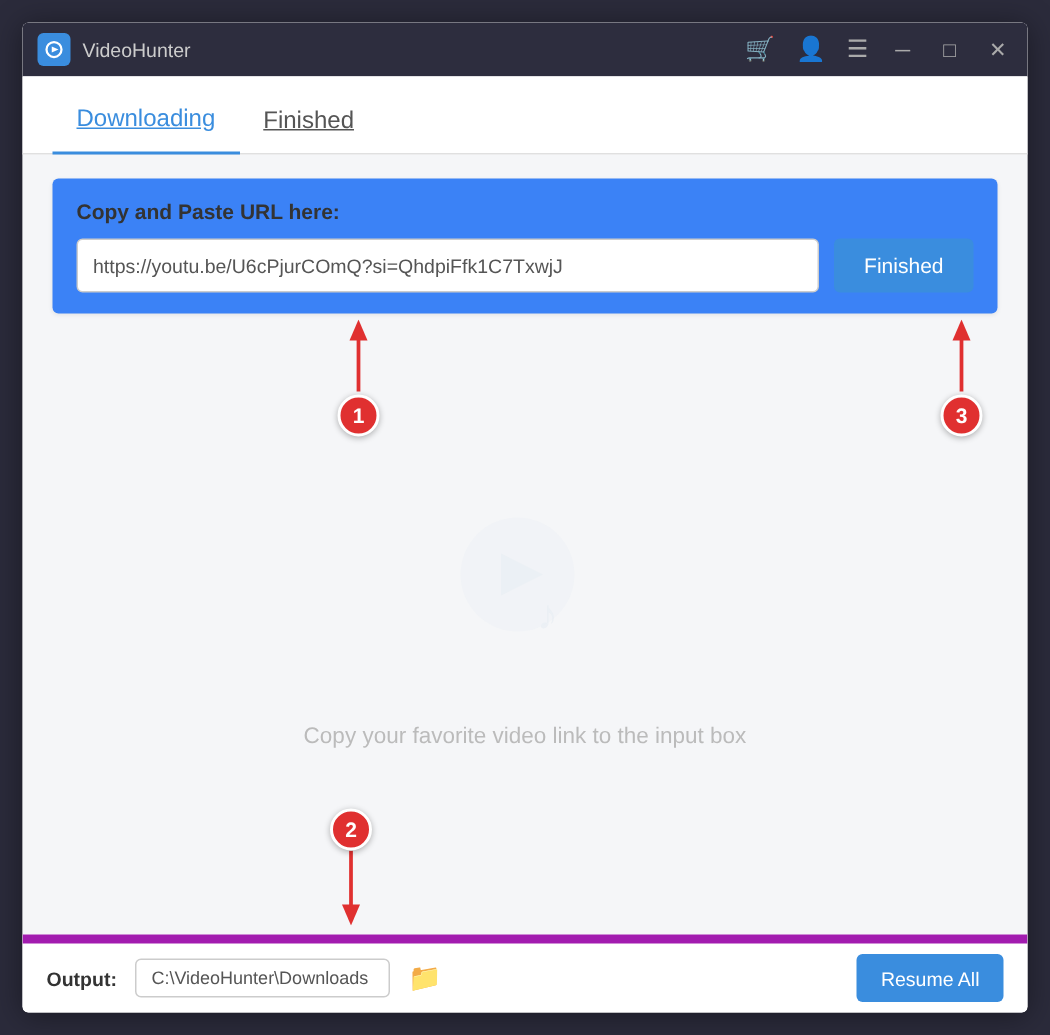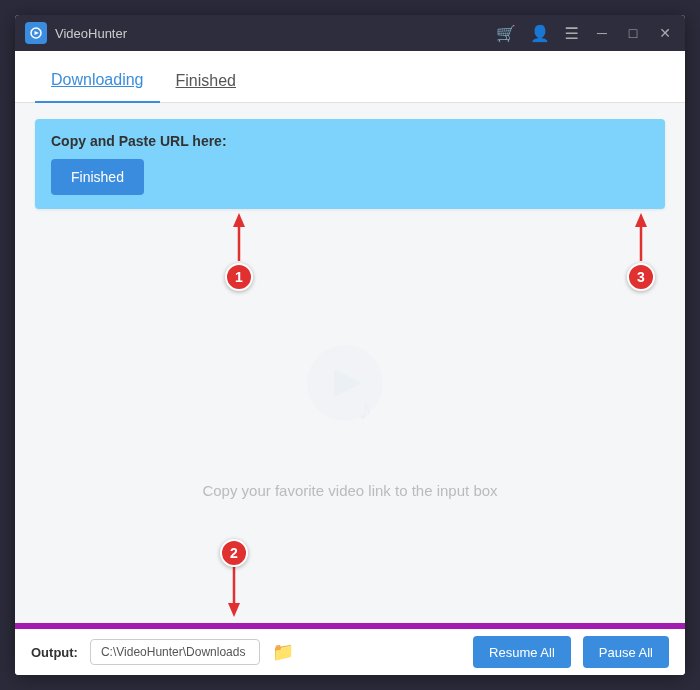--- a/index.html
+++ b/index.html
@@ -100,21 +100,21 @@
       margin-bottom: -1px;
     }
     .main-content {
       flex: 1;
       padding: 16px 20px;
       display: flex;
       flex-direction: column;
       gap: 14px;
     }
     .url-section {
-      background: #7dd3fc;
+      background: #3b82f6;
       border-radius: 4px;
       padding: 14px 16px;
       box-shadow: 0 1px 3px rgba(0,0,0,0.08);
     }
     .url-label {
       font-size: 14px;
       font-weight: bold;
       color: #333;
       margin-bottom: 10px;
     }
@@ -292,20 +292,21 @@
         <span>Finished</span>
       </div>
     </div>
 
     <div style="position:relative; flex:1; display:flex; flex-direction:column;">
       <div class="main-content">
 
         <div class="url-section">
           <div class="url-label">Copy and Paste URL here:</div>
           <div class="url-row">
+            <input class="url-input" value="https://youtu.be/U6cPjurCOmQ?si=QhdpiFfk1C7TxwjJ" placeholder="https://youtu.be/U6cPjurCOmQ?si=QhdpiFfk1C7TxwjJ" readonly="" style="">
             <button class="analyze-btn">Finished</button>
           </div>
         </div>
 
         <div class="placeholder-area">
           <svg class="placeholder-icon" viewBox="0 0 120 120" fill="none" xmlns="http://www.w3.org/2000/svg">
 
             <circle cx="55" cy="52" r="38" fill="#c8d8ea" opacity="0.5"></circle>
             <polygon points="44,38 44,66 72,52" fill="#b0c8de" opacity="0.7"></polygon>
 
@@ -348,17 +349,16 @@
           </svg>
         </div>
       </div>
 
       <div class="bottom-bar">
         <span class="output-label">Output:</span>
         <div class="output-path">C:\VideoHunter\Downloads</div>
         <span class="folder-icon">📁</span>
         <div class="spacer"></div>
         <button class="resume-btn">Resume All</button>
-        <button class="pause-btn">Pause All</button>
       </div>
     </div>
   </div>
 </div>
 
 </body></html>

